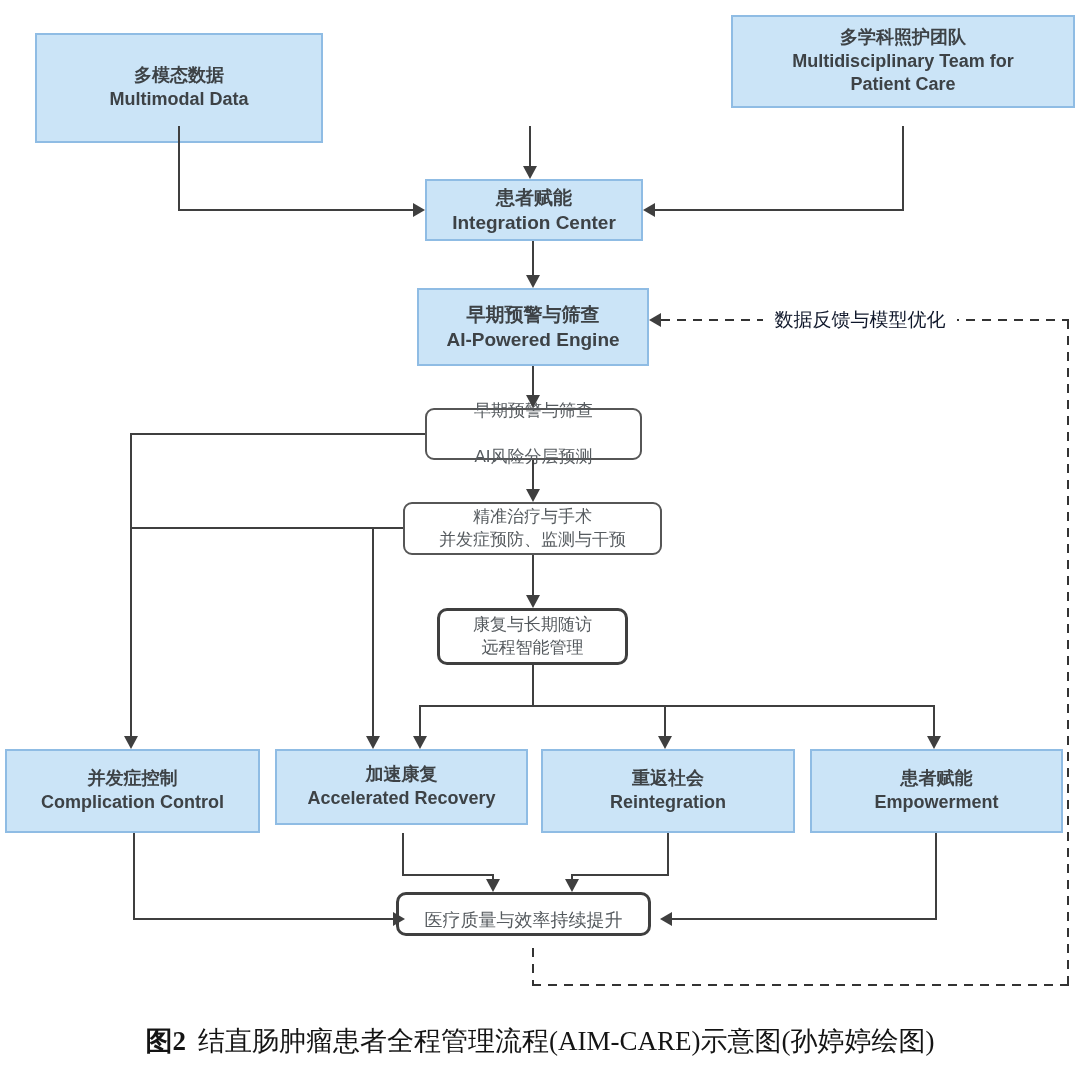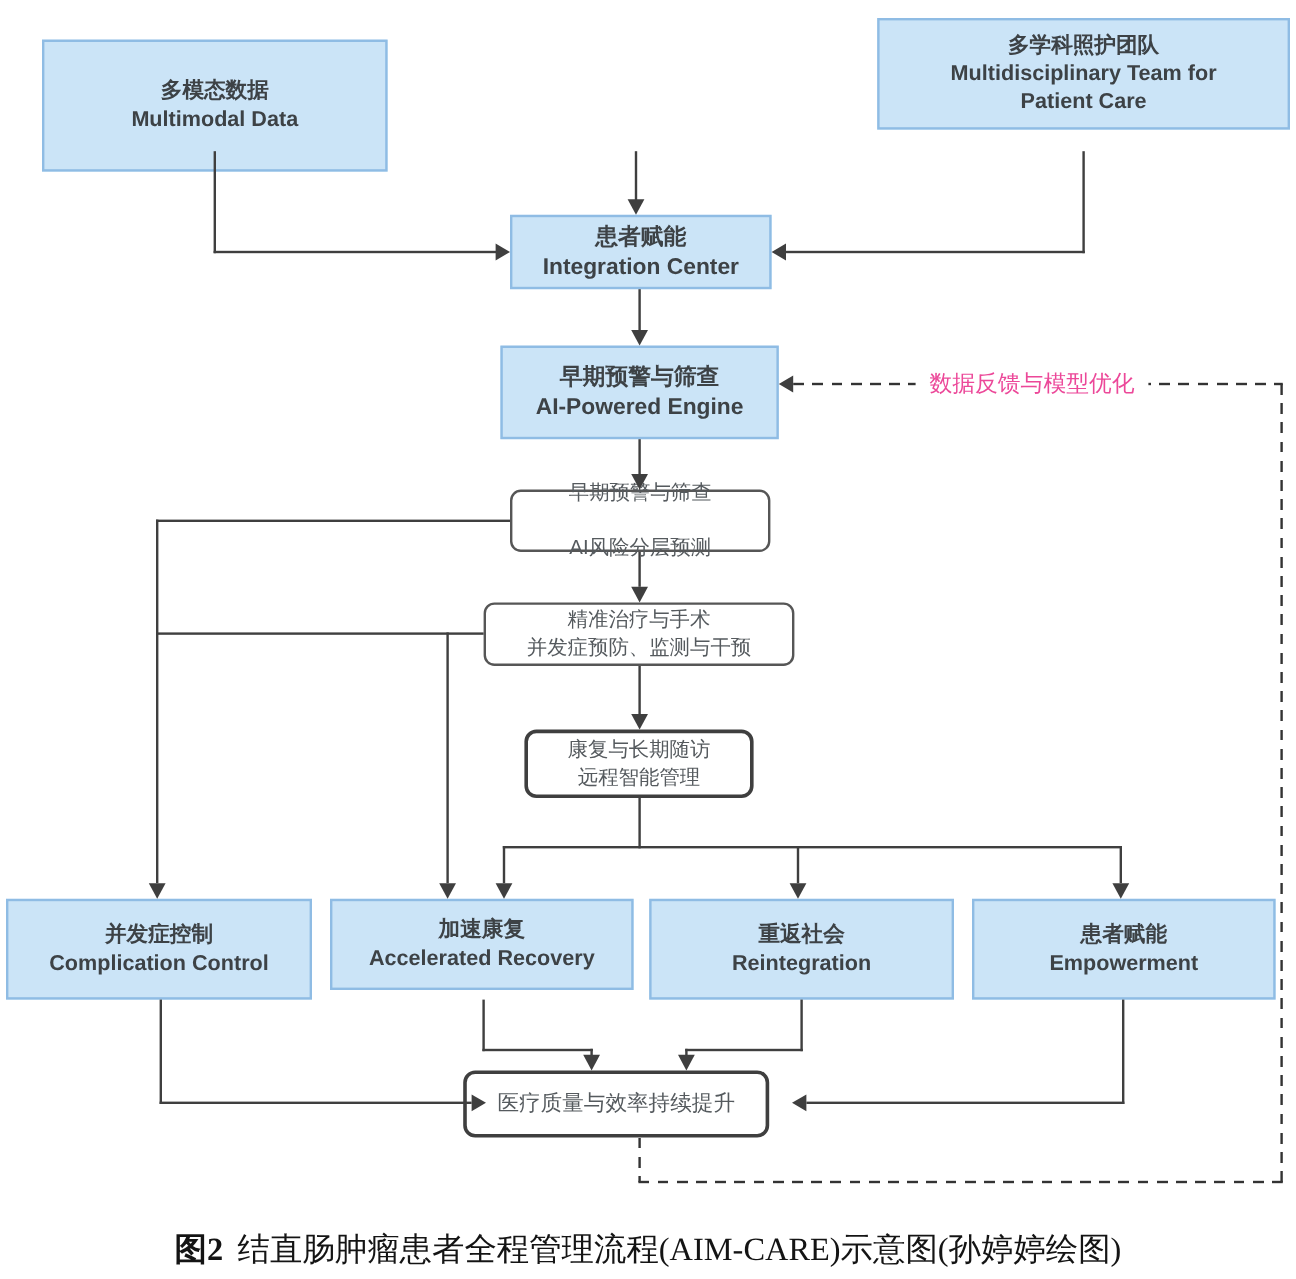--- a/index.html
+++ b/index.html
@@ -28,21 +28,21 @@
   .dash-h{position:absolute;height:2px;
     background:repeating-linear-gradient(90deg,#333 0 9px,transparent 9px 16px);}
   .dash-v{position:absolute;width:2px;
     background:repeating-linear-gradient(180deg,#333 0 9px,transparent 9px 16px);}
   .arr{position:absolute;width:0;height:0;}
   .arr.down{border-left:7px solid transparent;border-right:7px solid transparent;border-top:13px solid #3f3f3f;}
   .arr.right{border-top:7px solid transparent;border-bottom:7px solid transparent;border-left:12px solid #3f3f3f;}
   .arr.left{border-top:7px solid transparent;border-bottom:7px solid transparent;border-right:12px solid #3f3f3f;}
   .feedback-label{
     position:absolute;left:763px;top:307px;width:194px;text-align:center;
-    font-size:19px;color:#ec4899;background:#ffffff;white-space:nowrap;
+    font-size:19px;color:#0f172a;background:#ffffff;white-space:nowrap;
   }
   .caption{
     position:absolute;left:0;right:0;top:1023px;text-align:center;
     font-family:"Liberation Serif","DejaVu Serif",serif;
     font-size:27px;color:#141414;
   }
   .caption .fig{font-weight:bold;margin-right:12px;}
 </style>
 </head>
 <body>
@@ -98,21 +98,21 @@
   <div class="node blue" style="left:541px;top:749px;width:254px;height:84px;">
     <span>重返社会</span>
     <span>Reintegration</span>
   </div>
 
   <div class="node blue" style="left:810px;top:749px;width:253px;height:84px;">
     <span>患者赋能</span>
     <span>Empowerment</span>
   </div>
 
-  <div class="node plain strong" style="left:386px;top:892px;width:255px;height:56px;font-size:18px;">
+  <div class="node plain strong" style="left:396px;top:892px;width:255px;height:44px;font-size:18px;justify-content:flex-end;">
     <span>医疗质量与效率持续提升</span>
   </div>
 
   <div class="line vline" style="left:178px;top:126px;height:85px;"></div>
   <div class="line hline" style="left:178px;top:209px;width:236px;"></div>
   <div class="arr right" style="left:413px;top:203px;"></div>
 
   <div class="line vline" style="left:529px;top:126px;height:41px;"></div>
   <div class="arr down" style="left:523px;top:166px;"></div>
 

